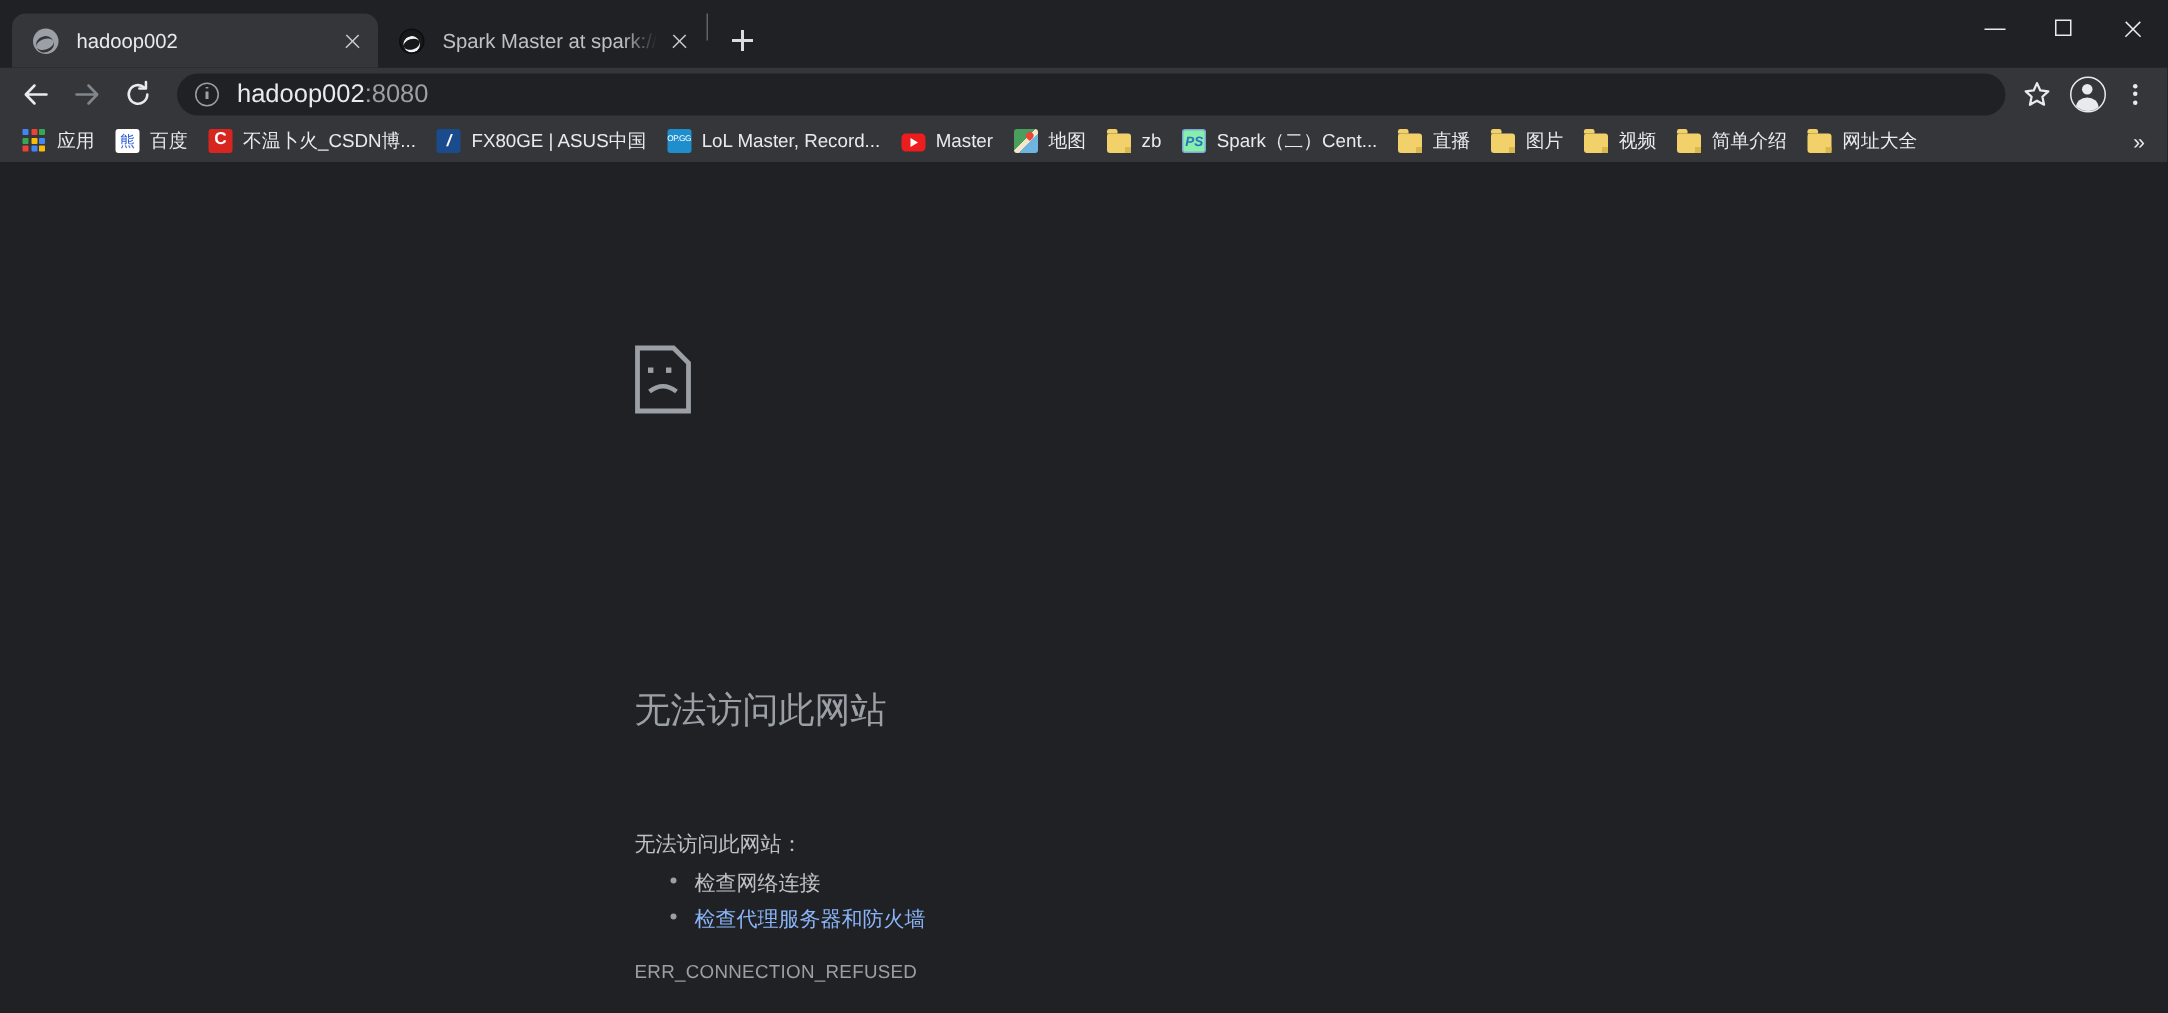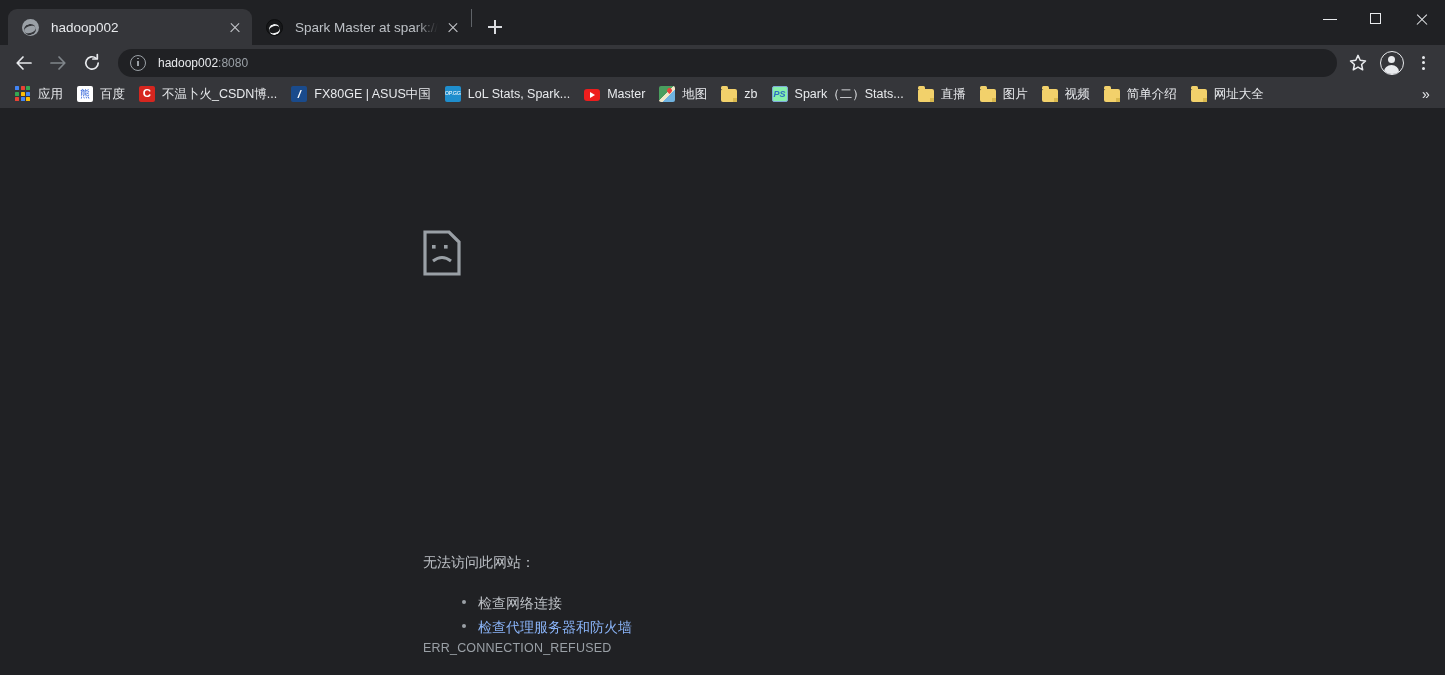--- a/index.html
+++ b/index.html
@@ -232,21 +232,21 @@
     border-radius: 50%;
   }
   .info-icon::after {
     content: "";
     position: absolute;
     left: 6.4px; top: 5.6px;
     width: 1.4px; height: 5.4px;
     background: #9aa0a6;
   }
   .url {
-    font-size: 12px;
+    font-size: 17px;
     color: #e8eaed;
     white-space: nowrap;
     overflow: hidden;
   }
   .url .dim { color: #9aa0a6; }
   .star {
     width: 30px; height: 30px;
     flex: 0 0 30px;
     position: relative;
   }
@@ -479,21 +479,21 @@
     line-height: 1.55;
     margin: 0;
   }
   .err-reason { top: 284px; }
   .err-reason b { color: #e8eaed; font-weight: bold; }
   .err-suggest { top: 322px; }
   .err-list {
     position: absolute;
     top: 346px;
     left: 0;
-    margin: 15px;
+    margin: 0;
     padding-left: 40px;
     font-size: 14px;
     color: #bdc1c6;
     line-height: 1.72;
     list-style: none;
   }
   .err-list li { position: relative; }
   .err-list li::before {
     content: "";
     position: absolute;
@@ -618,41 +618,41 @@
       <span class="bm-label">不温卜火_CSDN博...</span>
     </div>
 
     <div class="bm">
       <div class="bm-ico ico-asus">/</div>
       <span class="bm-label">FX80GE | ASUS中国</span>
     </div>
 
     <div class="bm">
       <div class="bm-ico ico-op">OP.GG</div>
-      <span class="bm-label">LoL Stats, Spark...</span>
+      <span class="bm-label">LoL Master, Record...</span>
     </div>
 
     <div class="bm">
       <div class="bm-ico ico-yt"></div>
       <span class="bm-label">Master</span>
     </div>
 
     <div class="bm">
       <div class="bm-ico ico-map"></div>
       <span class="bm-label">地图</span>
     </div>
 
     <div class="bm">
       <div class="bm-ico ico-folder"></div>
       <span class="bm-label">zb</span>
     </div>
 
     <div class="bm">
       <div class="bm-ico ico-ps">PS</div>
-      <span class="bm-label">Spark（二）Stats...</span>
+      <span class="bm-label">Spark（二）Cent...</span>
     </div>
 
     <div class="bm">
       <div class="bm-ico ico-folder"></div>
       <span class="bm-label">直播</span>
     </div>
 
     <div class="bm">
       <div class="bm-ico ico-folder"></div>
       <span class="bm-label">图片</span>
@@ -681,20 +681,21 @@
 
       <div class="sadface">
         <svg width="38" height="46" viewBox="0 0 38 46">
           <path d="M2 2 H26 L36 12 V44 H2 Z" fill="none" stroke="#9aa0a6" stroke-width="3.2" stroke-linejoin="miter"></path>
           <rect x="9" y="15" width="3.6" height="3.6" fill="#9aa0a6"></rect>
           <rect x="21" y="15" width="3.6" height="3.6" fill="#9aa0a6"></rect>
           <path d="M10 31 Q19 24 28 31" fill="none" stroke="#9aa0a6" stroke-width="3" stroke-linecap="butt"></path>
         </svg>
       </div>
 
+      <h1 class="err-h1">无法访问此网站</h1>
 
 
       <p class="err-p err-suggest">无法访问此网站：</p>
 
       <ul class="err-list">
         <li>
           <span>检查网络连接</span>
         </li>
         <li>
           <a class="err-link" href="#">检查代理服务器和防火墙</a>

